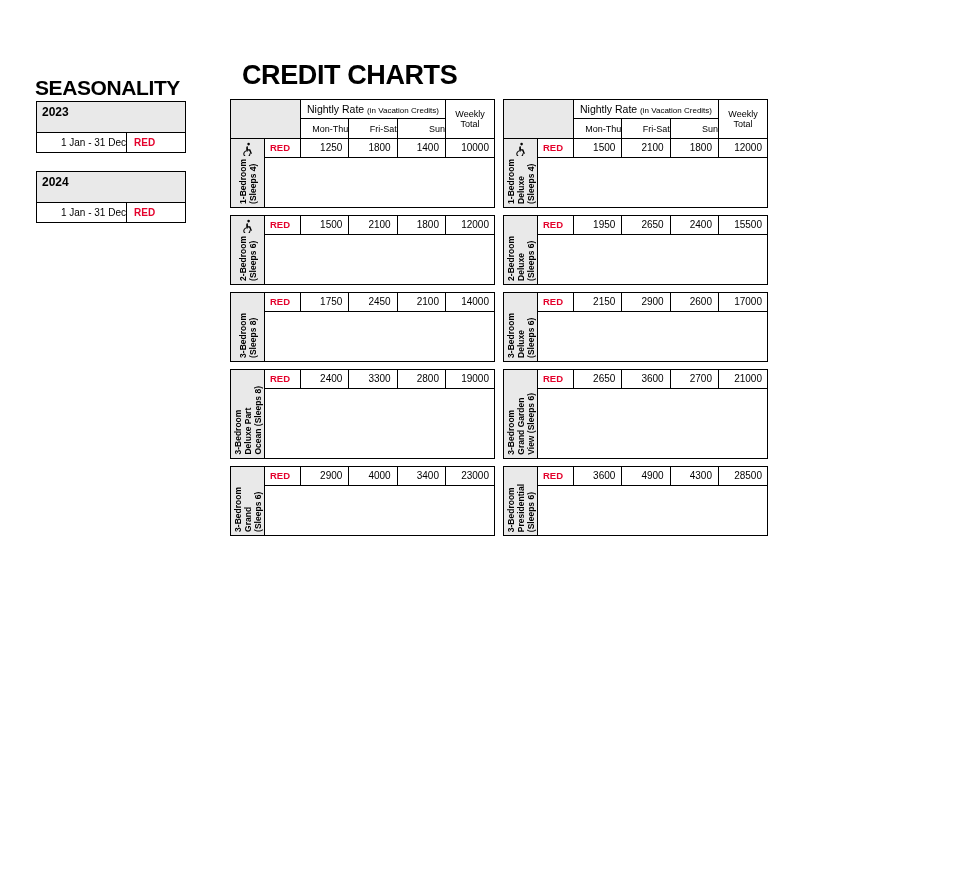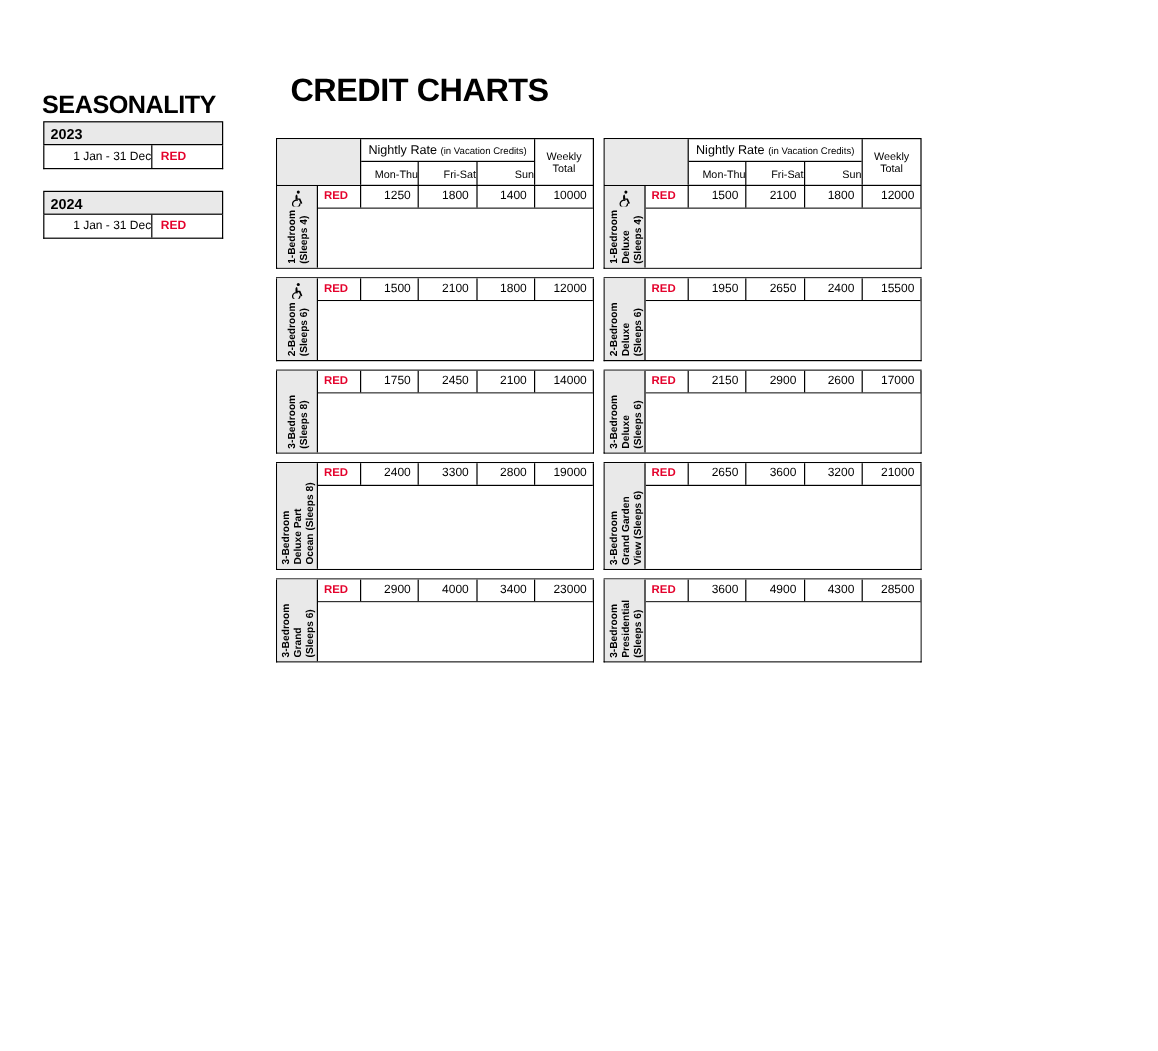--- a/index.html
+++ b/index.html
@@ -41,21 +41,21 @@
     left: 36px;
     top: 101px;
     width: 150px;
   }
   .season-block {
     margin-bottom: 18px;
   }
   .season-year-row {
     border: 1px solid #000;
     background: #e9e9e9;
-    height: 20px;
+    height: 32px;
     line-height: 20px;
     padding-left: 5px;
     font-size: 12px;
     font-weight: bold;
     box-sizing: border-box;
   }
   .season-data-row {
     border: 1px solid #000;
     border-top: none;
     height: 20px;
@@ -83,21 +83,21 @@
 
   
   #charts-wrap {
     position: absolute;
     left: 230px;
     top: 99px;
     width: 540px;
   }
   .chart-column {
     position: absolute;
-    top: 16px;
+    top: 0;
     border-radius: 18px;
   }
   #chart-col-left { left: 0px; width: 265px; }
   #chart-col-right { left: 273px; width: 265px; }
 
   
   .chart-header {
     display: flex;
     border: 1px solid #000;
     box-sizing: border-box;
@@ -477,21 +477,21 @@
             <span class="vert-text">3-Bedroom
 Grand Garden
 View (Sleeps 6)</span>
           </div>
         </div>
         <div class="unit-right">
           <div class="rate-row">
             <div class="rate-season">RED</div>
             <div class="rate-cell">2650</div>
             <div class="rate-cell">3600</div>
-            <div class="rate-cell">3200</div>
+            <div class="rate-cell">2700</div>
             <div class="rate-total">21000</div>
           </div>
           <div class="rate-empty"></div>
         </div>
       </div>
       <div class="spacer"></div>
       <div style="border-top:1px solid #000"></div>
       <div class="unit-block" style="height:69px">
         <div class="unit-label">
           <div class="unit-label-inner">

